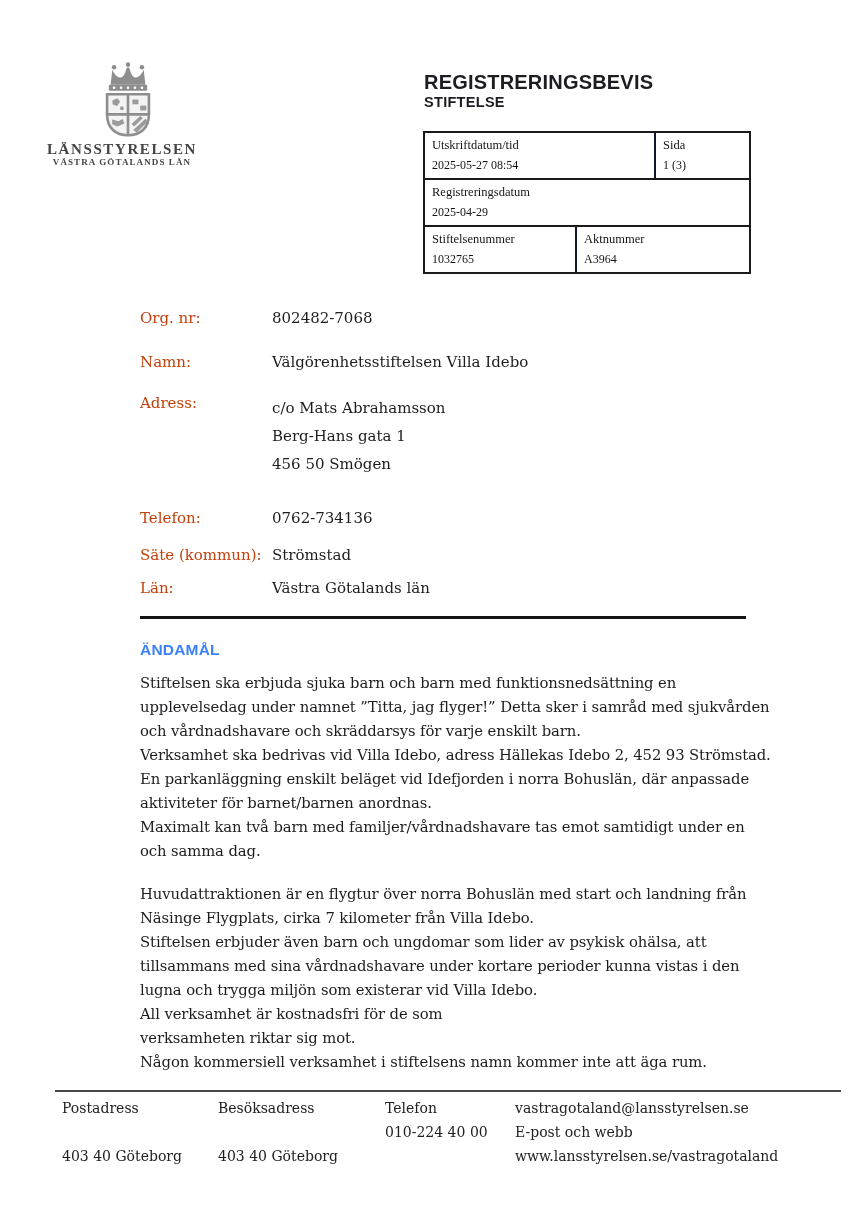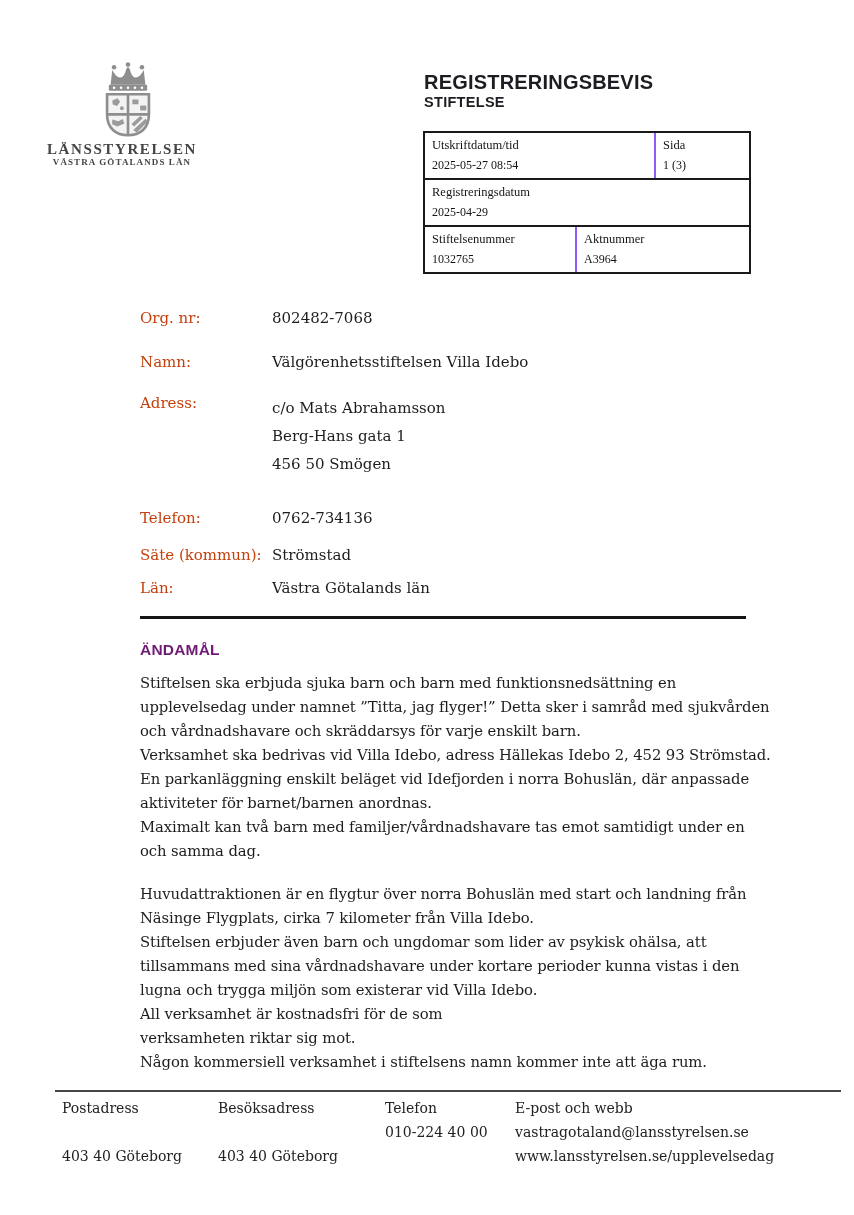--- a/index.html
+++ b/index.html
@@ -36,21 +36,21 @@
     border: 2px solid #1a1a1a;
     font-family: Liberation Serif, serif;
     background: #fff;
     margin-left: 16px;
   }
   .it-row { display: flex; }
   .it-row + .it-row { border-top: 2px solid #1a1a1a; }
   .it-cell { padding: 2px 7px 3px 7px; }
   .it-cell .cl { font-size: 12.5px; line-height: 20px; color: #141414; }
   .it-cell .cv { font-size: 12px;   line-height: 20px; color: #141414; }
-  .bl { border-left: 2px solid #8b5cf6; }
+  .bl { border-left: 2px solid #0f172a; }
   .w-print { width: 229px; }
   .w-page  { flex: 1; }
   .w-full  { width: 100%; }
   .w-found { width: 150px; }
   .w-act   { flex: 1; }
 
   
   .detail-row { position: absolute; left: 140px; width: 640px; font-size: 15px; }
   .detail-label {
     display: inline-block; width: 132px; vertical-align: top;
@@ -61,21 +61,21 @@
   .one-line .detail-label { line-height: 20px; }
 
   
   .section-rule { position: absolute; left: 140px; top: 616px; width: 606px; height: 3px; background: #141414; }
   .footer-rule  { position: absolute; left: 55px;  top: 1090px; width: 786px; height: 2px; background: #474747; }
 
   
   .purpose-heading {
     position: absolute; left: 140px; top: 641px;
     font-family: "Liberation Sans", sans-serif; font-weight: bold;
-    font-size: 15.5px; color: #701a75; letter-spacing: 0.2px;
+    font-size: 15.5px; color: #3b82f6; letter-spacing: 0.2px;
   }
   .purpose-para {
     position: absolute; left: 140px;
     font-size: 14.8px; line-height: 24px; color: #1d1d20;
     white-space: pre; letter-spacing: -0.1px;
   }
   .para1 { top: 671px; }
   .para2 { top: 882px; }
 
   
@@ -208,18 +208,18 @@
   <div class="footer-col fc2">
     <div>Besöksadress</div>
     <div></div>
     <div>403 40 Göteborg</div>
   </div>
   <div class="footer-col fc3">
     <div>Telefon</div>
     <div>010-224 40 00</div>
   </div>
   <div class="footer-col fc4">
+    <div>vastragotaland@lansstyrelsen.se</div>
     <div>E-post och webb</div>
-    <div>vastragotaland@lansstyrelsen.se</div>
-    <div>www.lansstyrelsen.se/upplevelsedag</div>
+    <div>www.lansstyrelsen.se/vastragotaland</div>
   </div>
 
 </div>
 
 </body></html>

